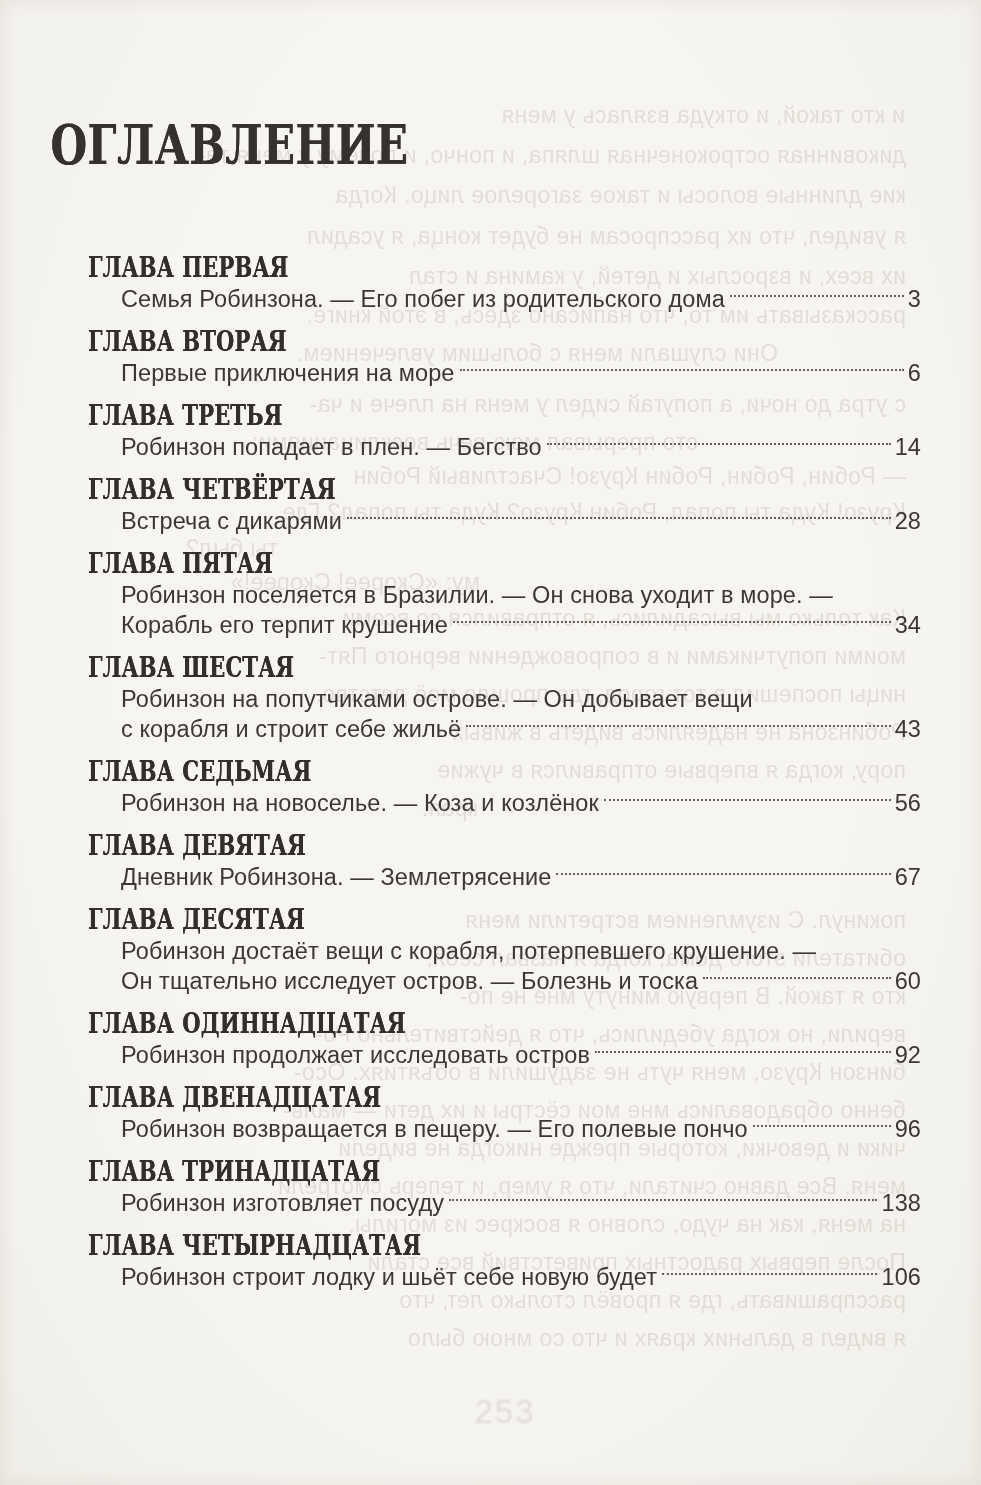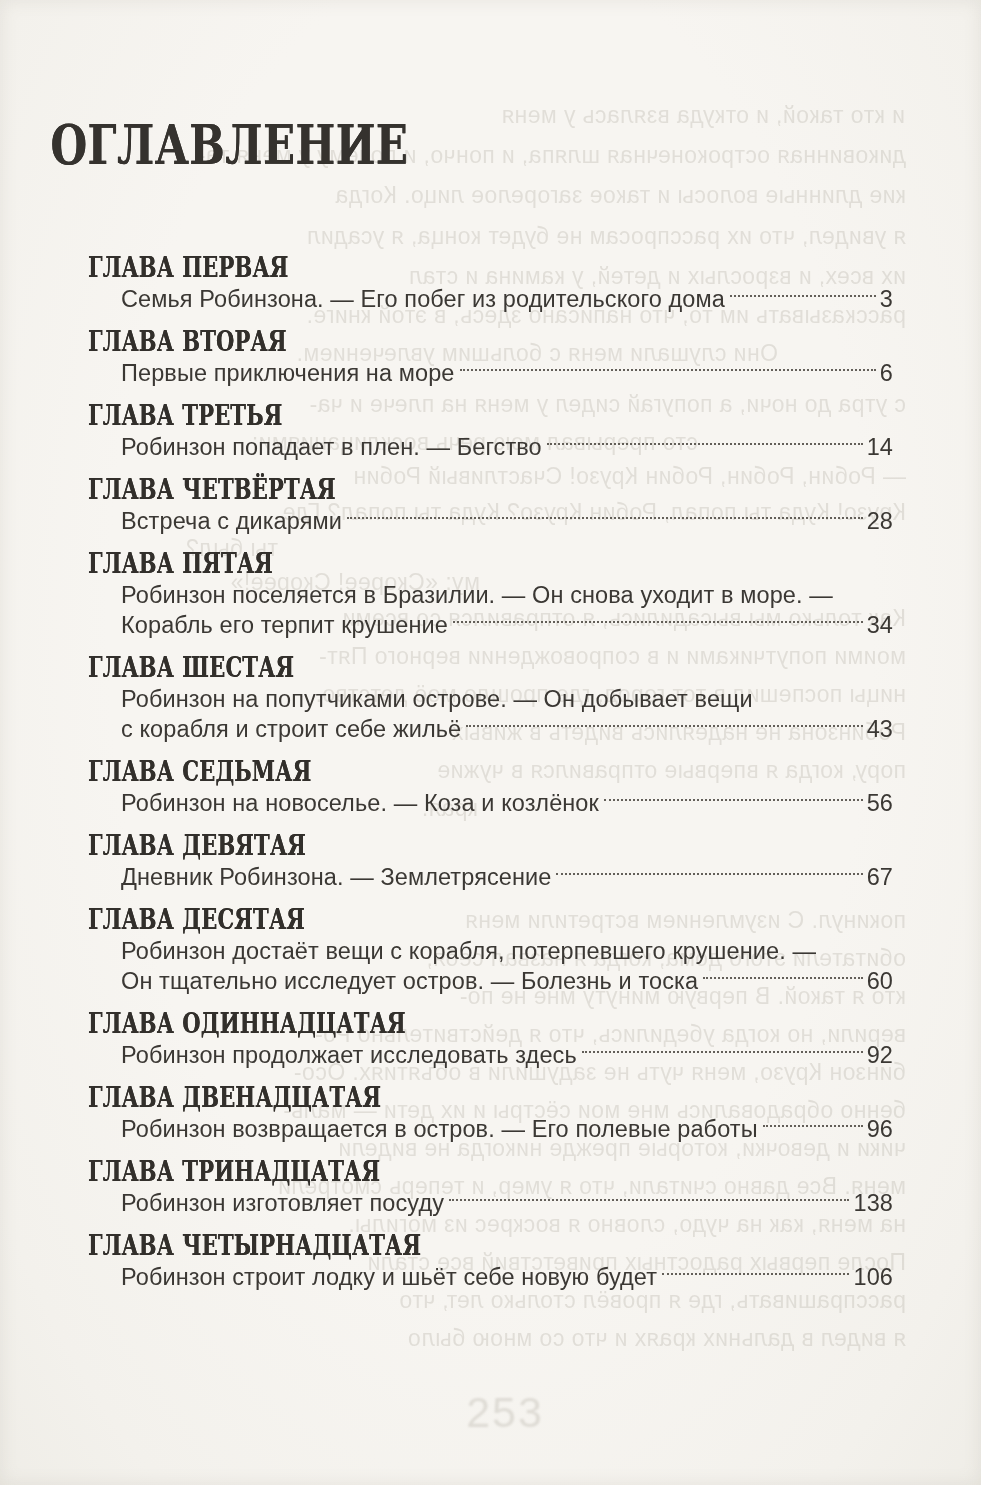--- a/index.html
+++ b/index.html
@@ -33,21 +33,21 @@
   h1.page-title{
     margin:0;
     font-family:"DejaVu Serif", serif;font-weight:bold;
     font-size:54px;line-height:60px;letter-spacing:0.5px;
     color:#35322e;
     transform:scaleX(0.78);transform-origin:center;
     text-shadow:0 0 0.5px #35322e;
   }
 
   
-  .toc{position:absolute;top:252px;left:88px;right:88px;}
+  .toc{position:absolute;top:252px;left:88px;right:60px;}
   .chapter{margin:0 0 12px 0;}
   .chap-heading{
     margin:0;
     font-family:"DejaVu Serif", serif;font-weight:bold;
     font-size:27px;line-height:32px;letter-spacing:0.2px;word-spacing:1px;
     color:#322f2b;
     transform:scaleX(0.78);transform-origin:left center;
     white-space:nowrap;
     text-shadow:0 0 0.4px #322f2b;
   }
@@ -64,21 +64,21 @@
     border-bottom:2.6px dotted #4a463f;
     margin:0 4px 6px 5px;
     opacity:0.85;
   }
   .pagenum{flex:0 0 auto;color:#3b3834;}
 
   
   .folio{
     position:absolute;top:1392px;left:455px;width:100px;
     text-align:center;
-    font-size:43px;line-height:40px;
+    font-size:33px;line-height:40px;
     color:#8d8779;opacity:0.22;filter:blur(0.8px);
     letter-spacing:2px;
   }
 </style>
 </head>
 <body>
 
 <div class="page">
 
   <div class="ghost-layer">
@@ -191,29 +191,29 @@
         <div class="entry-line"><span class="entry-text">Робинзон достаёт вещи с корабля, потерпевшего крушение. —</span></div>
         <div class="entry-line last">
           <span class="entry-text">Он тщательно исследует остров. — Болезнь и тоска</span>
           <span class="dots"></span>
           <span class="pagenum">60</span>
         </div>
       </section>
       <section class="chapter">
         <h2 class="chap-heading">ГЛАВА ОДИННАДЦАТАЯ</h2>
         <div class="entry-line last">
-          <span class="entry-text">Робинзон продолжает исследовать здесь</span>
+          <span class="entry-text">Робинзон продолжает исследовать остров</span>
           <span class="dots"></span>
           <span class="pagenum">92</span>
         </div>
       </section>
       <section class="chapter">
         <h2 class="chap-heading">ГЛАВА ДВЕНАДЦАТАЯ</h2>
         <div class="entry-line last">
-          <span class="entry-text">Робинзон возвращается в остров. — Его полевые работы</span>
+          <span class="entry-text">Робинзон возвращается в пещеру. — Его полевые пончо</span>
           <span class="dots"></span>
           <span class="pagenum">96</span>
         </div>
       </section>
       <section class="chapter">
         <h2 class="chap-heading">ГЛАВА ТРИНАДЦАТАЯ</h2>
         <div class="entry-line last">
           <span class="entry-text">Робинзон изготовляет посуду</span>
           <span class="dots"></span>
           <span class="pagenum">138</span>

